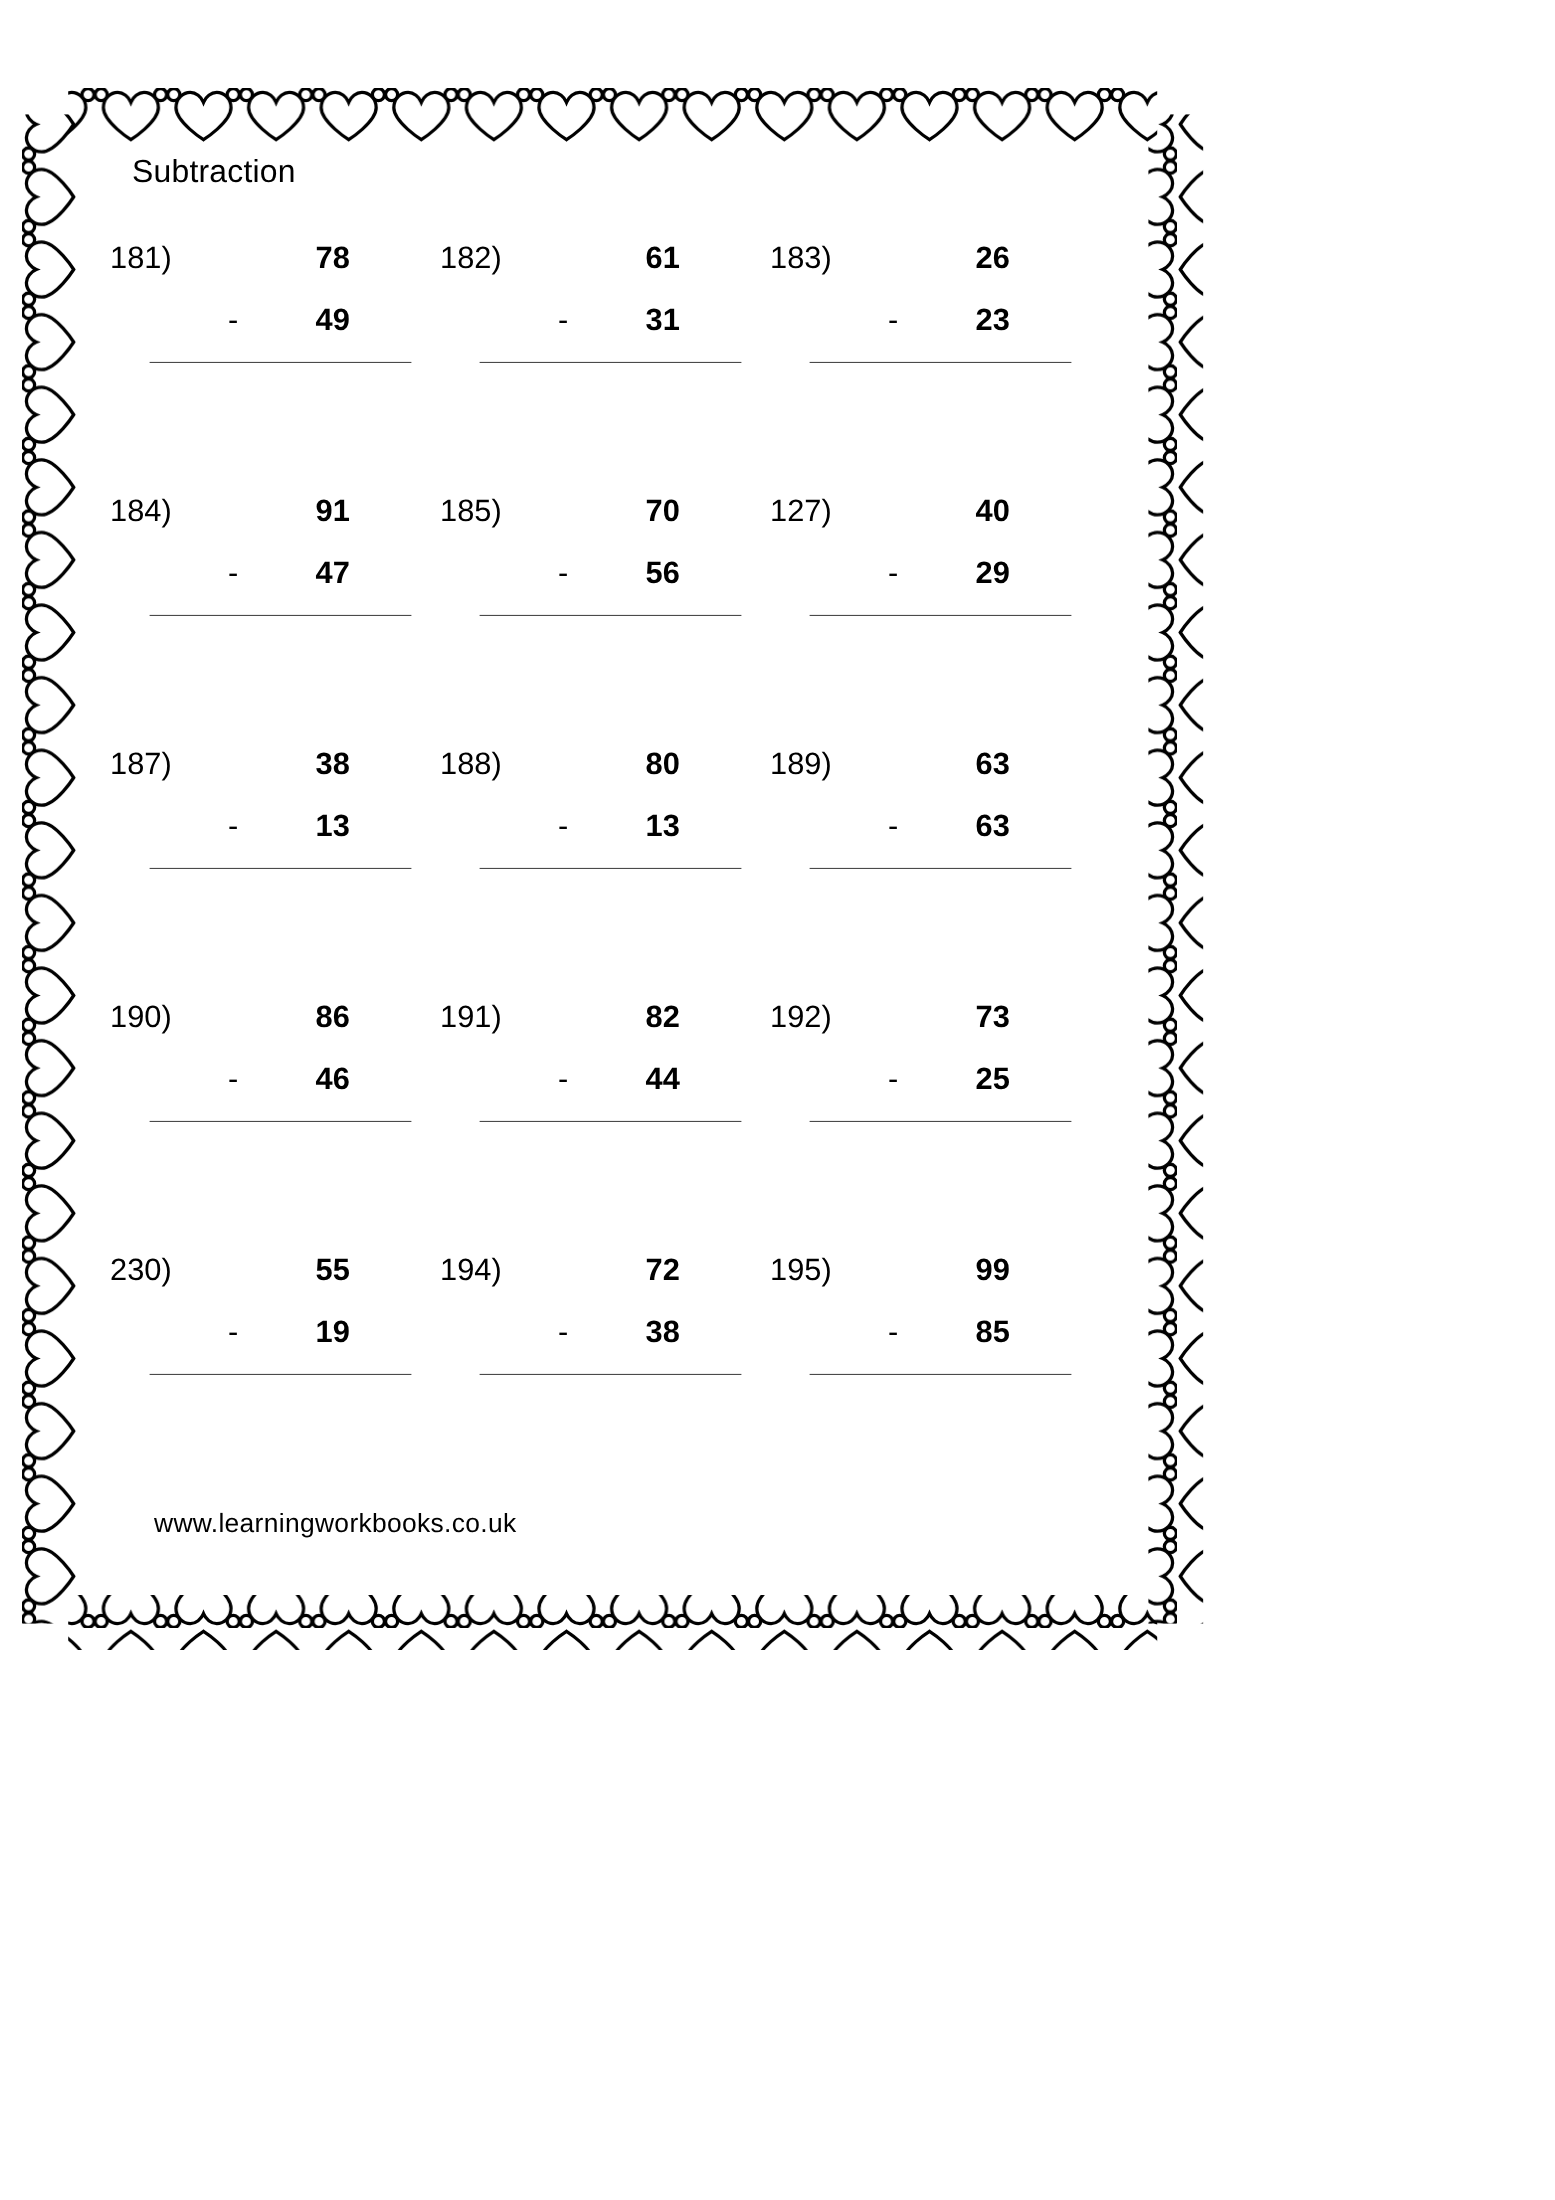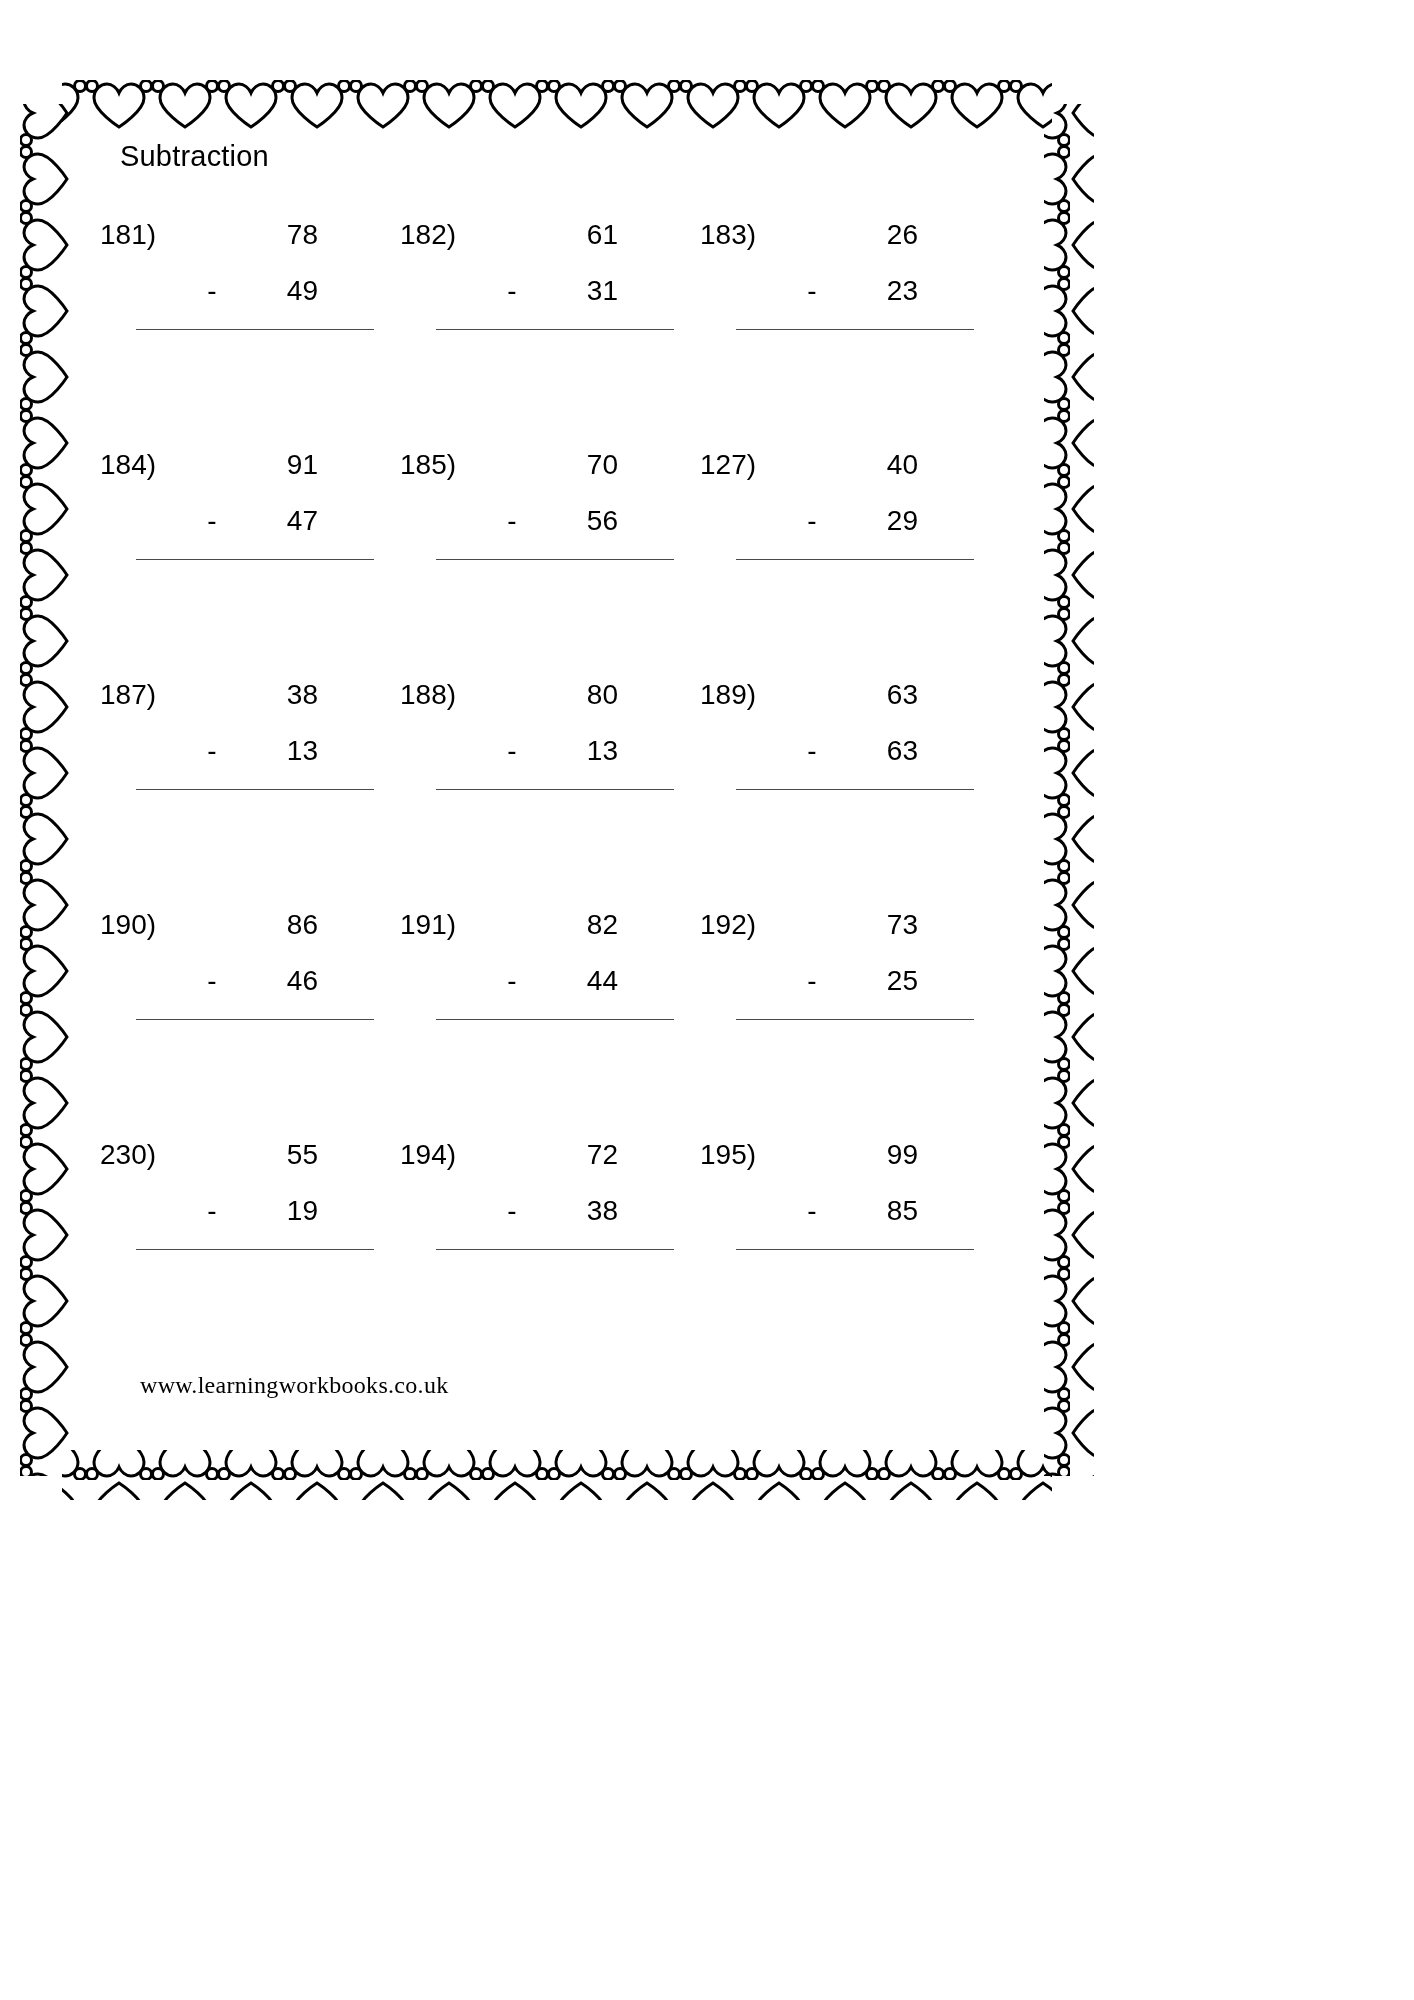--- a/index.html
+++ b/index.html
@@ -82,37 +82,37 @@
   }
   .op {
     width: 40px;
     text-align: center;
     flex: 0 0 auto;
   }
   .num {
     width: 86px;
     text-align: right;
     flex: 0 0 auto;
+    font-weight: bold;
   }
 
   .rule {
     margin-top: 24px;
     margin-left: 36px;
     width: 238px;
     height: 1px;
     background: #4a4a4a;
   }
 
   .footer {
     position: absolute;
     left: 140px;
     top: 1372px;
     font-size: 24px;
     letter-spacing: 0.3px;
-    font-family: Liberation Serif, serif;
   }
 </style>
 </head>
 <body>
 
 <div class="page">
 
   <div class="border-frame">
     <svg width="1074" height="1420" viewBox="0 0 1074 1420" xmlns="http://www.w3.org/2000/svg">
       <defs>

